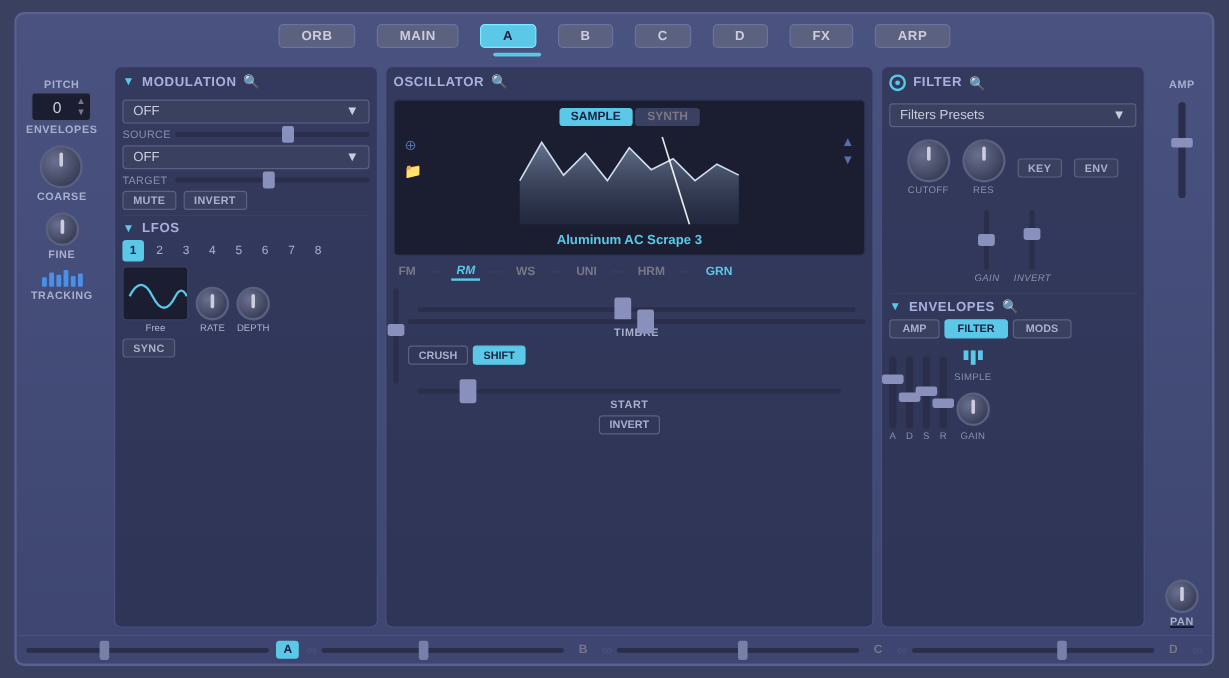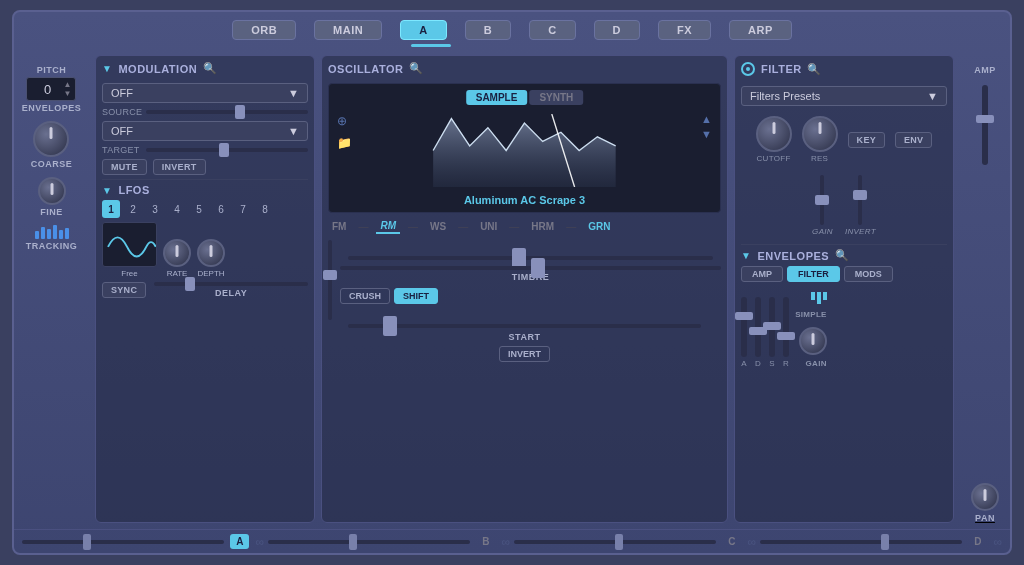--- a/index.html
+++ b/index.html
@@ -524,23 +524,22 @@
       height: 8px;
       background: #8890bb;
       border-radius: 2px;
       position: absolute;
       left: -6px;
       cursor: pointer;
     }
     .env-simple-section {
       display: flex;
       flex-direction: column;
-      align-items: flex-end;
+      align-items: center;
       gap: 4px;
-      font-weight: bold;
     }
     
     .amp-panel {
       width: 50px;
       display: flex;
       flex-direction: column;
       align-items: center;
       gap: 10px;
       padding-top: 10px;
     }
@@ -752,26 +751,20 @@
             <div class="knob knob-small"></div>
             <div class="lfo-label">RATE</div>
           </div>
           <div class="knob-group">
             <div class="knob knob-small"></div>
             <div class="lfo-label">DEPTH</div>
           </div>
         </div>
         <div style="display:flex;align-items:center;gap:8px;margin-top:4px;">
           <button class="btn-small">SYNC</button>
-          <div style="flex:1;">
-            <div class="slider-track">
-              <div class="slider-thumb" style="left:20%"></div>
-            </div>
-            <div class="section-label" style="text-align:center;margin-top:2px;">DELAY</div>
-          </div>
         </div>
       </div>
     </div>
 
     <div class="osc-panel">
       <div class="panel-header">
         <span>OSCILLATOR</span>
         <span class="magnify">🔍</span>
       </div>
 

